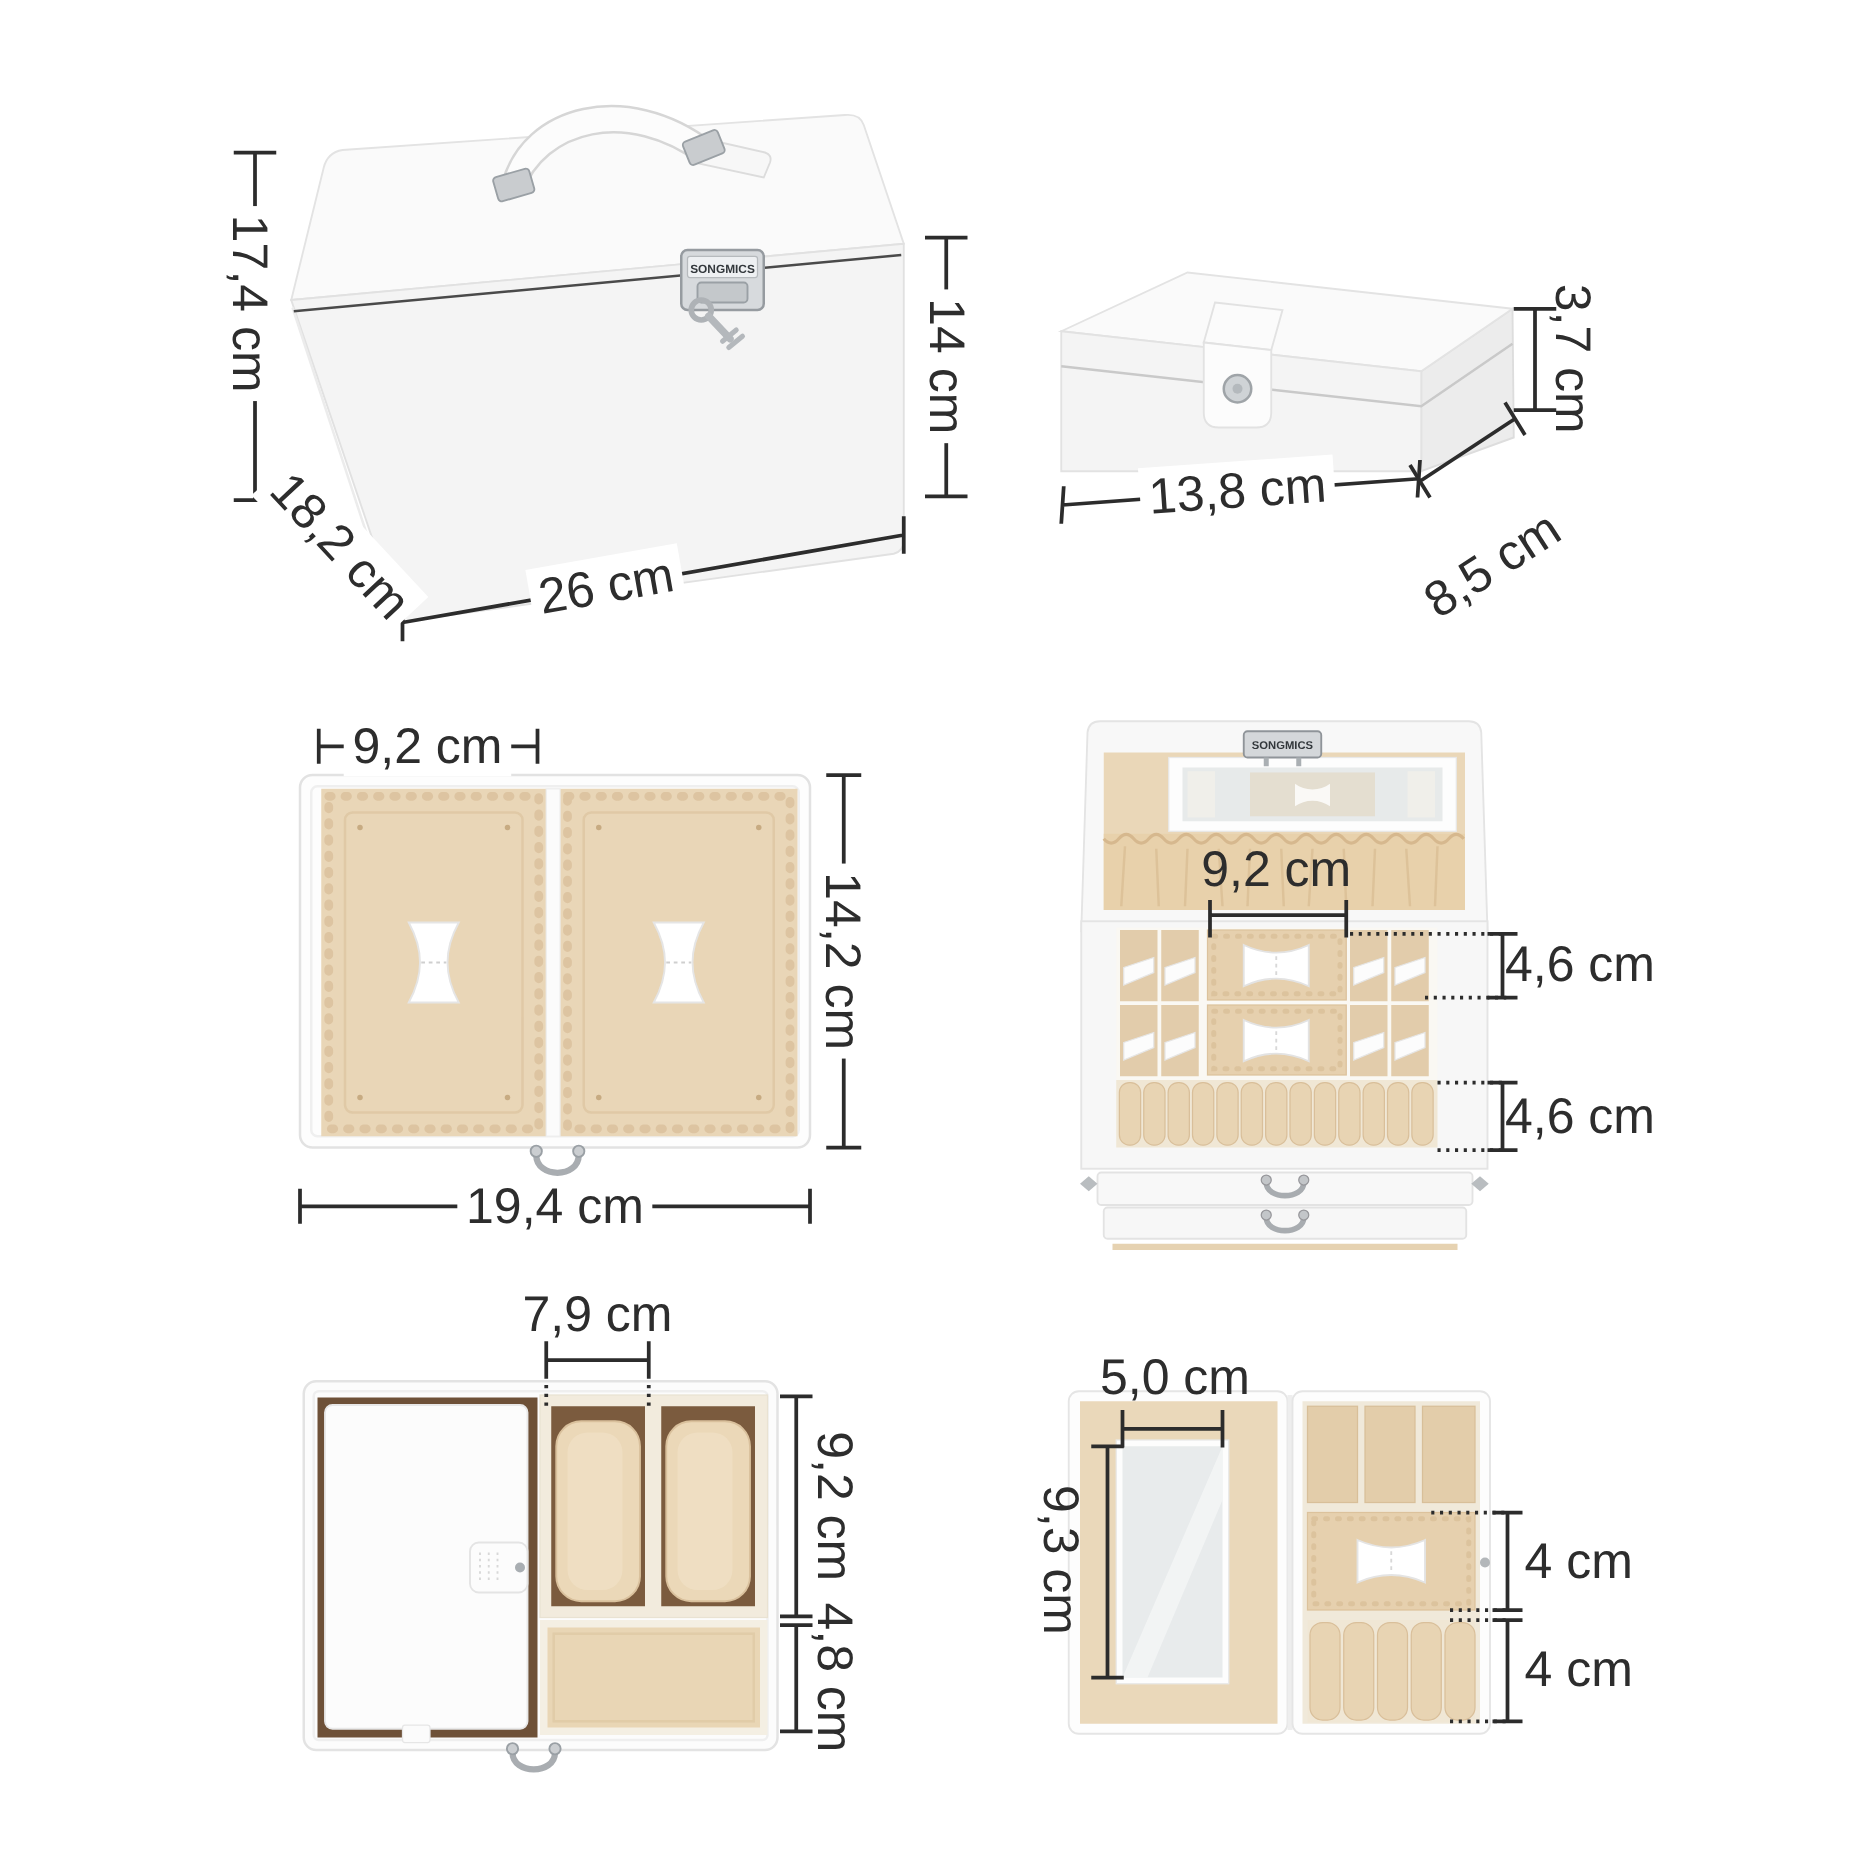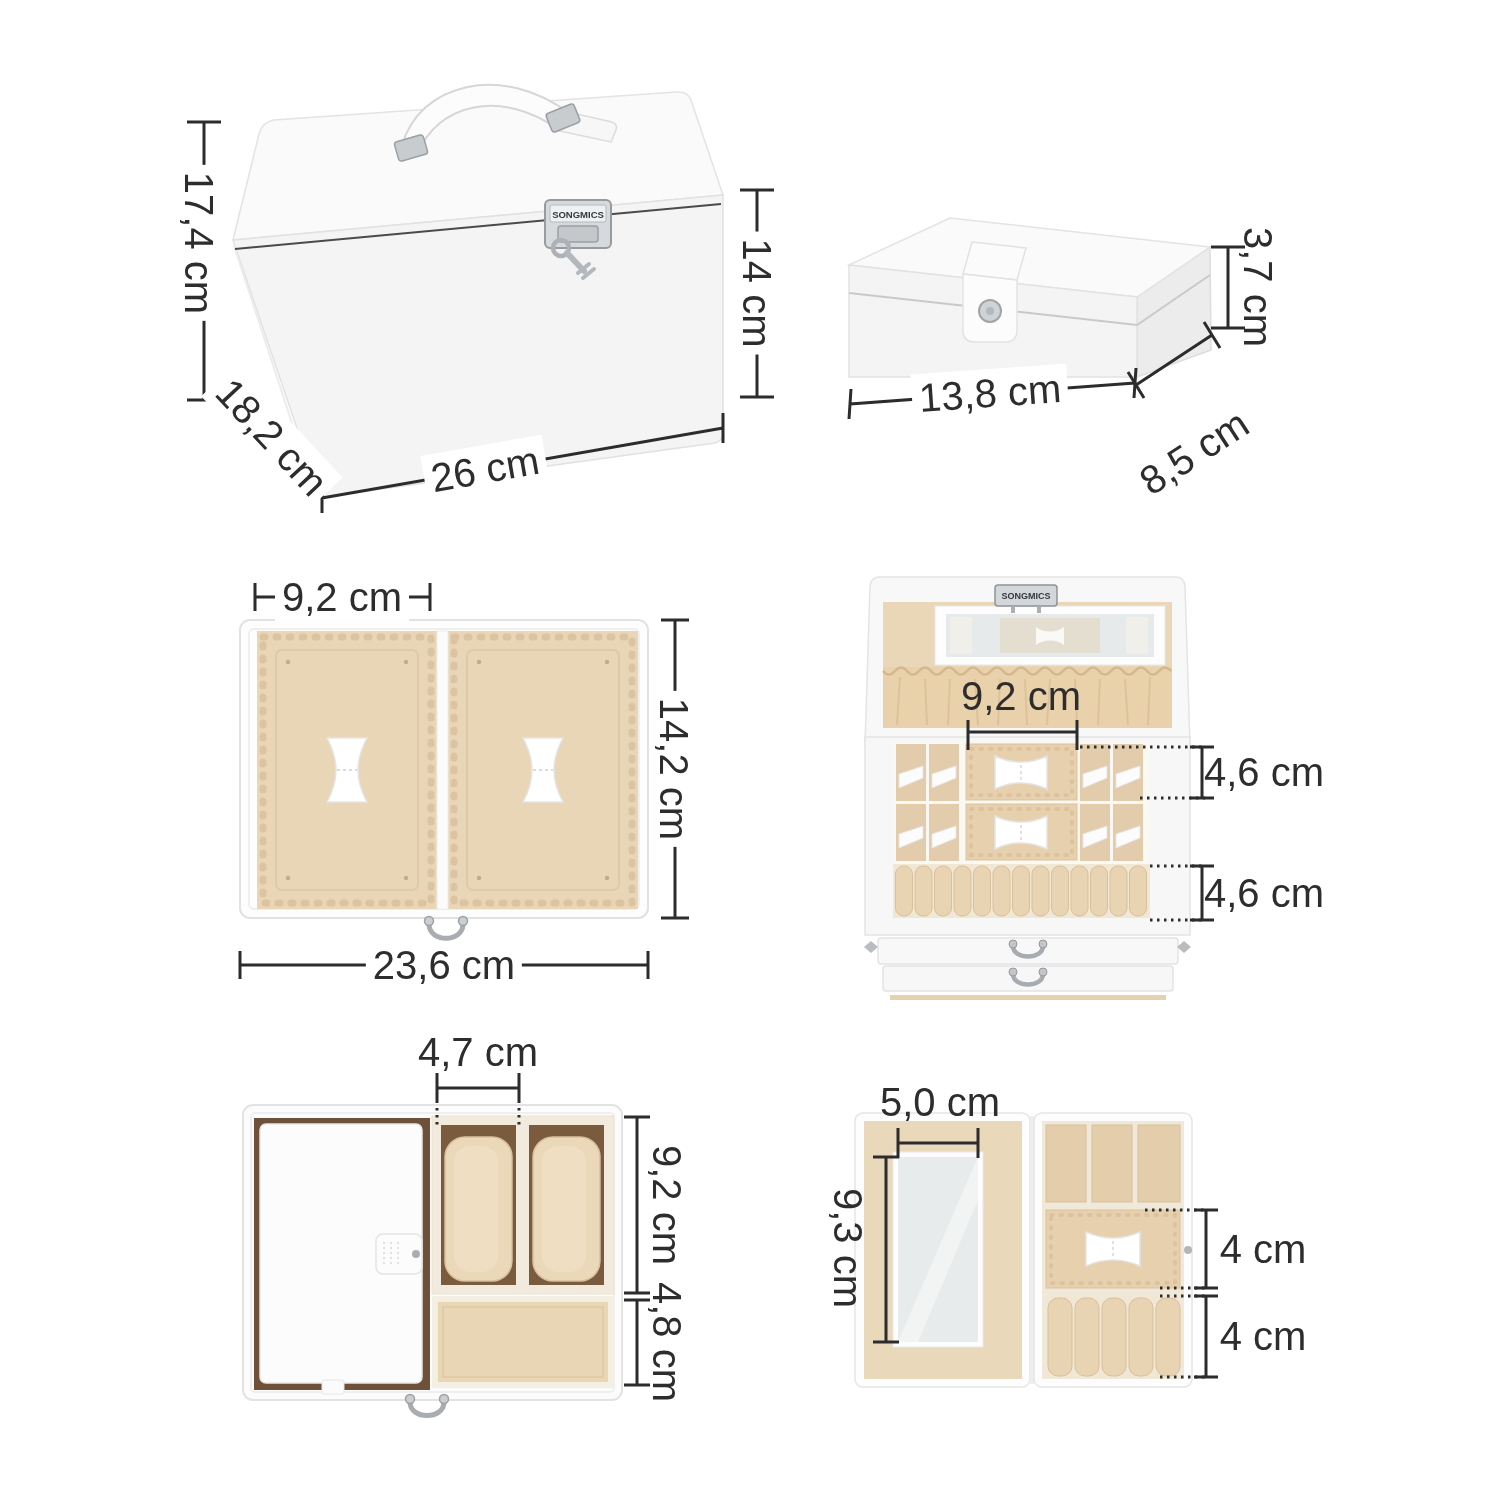--- a/index.html
+++ b/index.html
@@ -125,21 +125,21 @@
         <circle cx="233" cy="371" r="4.5" fill="#cbced1" stroke="#9aa0a5" stroke-width="1.5"></circle>
       </g>
       <g>
         <path class="dl" d="M25,33 V61 M25,47 H200 M200,33 V61"></path>
         <path class="dl" d="M431,70 H459 M445,70 V368 M431,368 H459"></path>
         <path class="dl" d="M10,401 V429 M10,415 H418 M418,401 V429"></path>
       </g>
     </svg>
     <div class="lbl bg" style="left:112px;top:47px">9,2 cm</div>
     <div class="lbl bg r90" style="left:444px;top:219px">14,2 cm</div>
-    <div class="lbl bg" style="left:214px;top:415px">23,6 cm</div>
+    <div class="lbl bg" style="left:214px;top:415px">19,4 cm</div>
   </section>
 
   <section class="panel" style="left:850px;top:555px;width:500px;height:470px">
     <svg class="art" width="500" height="470" viewBox="0 0 500 470">
       <g>
         <path d="M30,22 L325,22 Q334,22 335,31 L340,190 L15,190 L20,31 Q21,22 30,22 Z" fill="#f8f8f8" stroke="#e4e4e4" stroke-width="1.5"></path>
         <rect x="33" y="47" width="289" height="126" fill="#ead7b8"></rect>
         <rect x="85" y="51" width="230" height="59" fill="#fdfdfd" stroke="#e8e8e8"></rect>
         <rect x="96" y="59" width="208" height="43" fill="#e7eaea"></rect>
         <rect x="150" y="63" width="100" height="35" fill="#e2d2b6" opacity=".5"></rect>
@@ -258,21 +258,21 @@
         <circle cx="180" cy="369" r="4.5" fill="#cbced1" stroke="#9aa0a5" stroke-width="1.5"></circle>
         <circle cx="214" cy="369" r="4.5" fill="#cbced1" stroke="#9aa0a5" stroke-width="1.5"></circle>
       </g>
       <g>
         <path class="dl" d="M207,43 V73 M207,58 H289 M289,43 V73"></path>
         <path class="dt" d="M207,78 V96 M289,78 V96"></path>
         <path class="dl" d="M394,87 H420 M407,87 V263 M394,263 H420"></path>
         <path class="dl" d="M394,270 H420 M407,270 V355 M394,355 H420"></path>
       </g>
     </svg>
-    <div class="lbl" style="left:248px;top:22px">4,7 cm</div>
+    <div class="lbl" style="left:248px;top:22px">7,9 cm</div>
     <div class="lbl r90" style="left:437px;top:175px">9,2 cm</div>
     <div class="lbl r90" style="left:437px;top:312px">4,8 cm</div>
   </section>
 
   <section class="panel" style="left:820px;top:1080px;width:520px;height:350px">
     <svg class="art" width="520" height="350" viewBox="0 0 520 350">
       <g>
         <rect x="35" y="33" width="175" height="274" rx="8" fill="#fdfdfd" stroke="#e5e5e5" stroke-width="1.5"></rect>
         <rect x="44" y="41" width="158" height="258" fill="#ead8ba"></rect>
         <rect x="73" y="72" width="90" height="195" fill="#fdfdfd" stroke="#e9e9e9"></rect>

